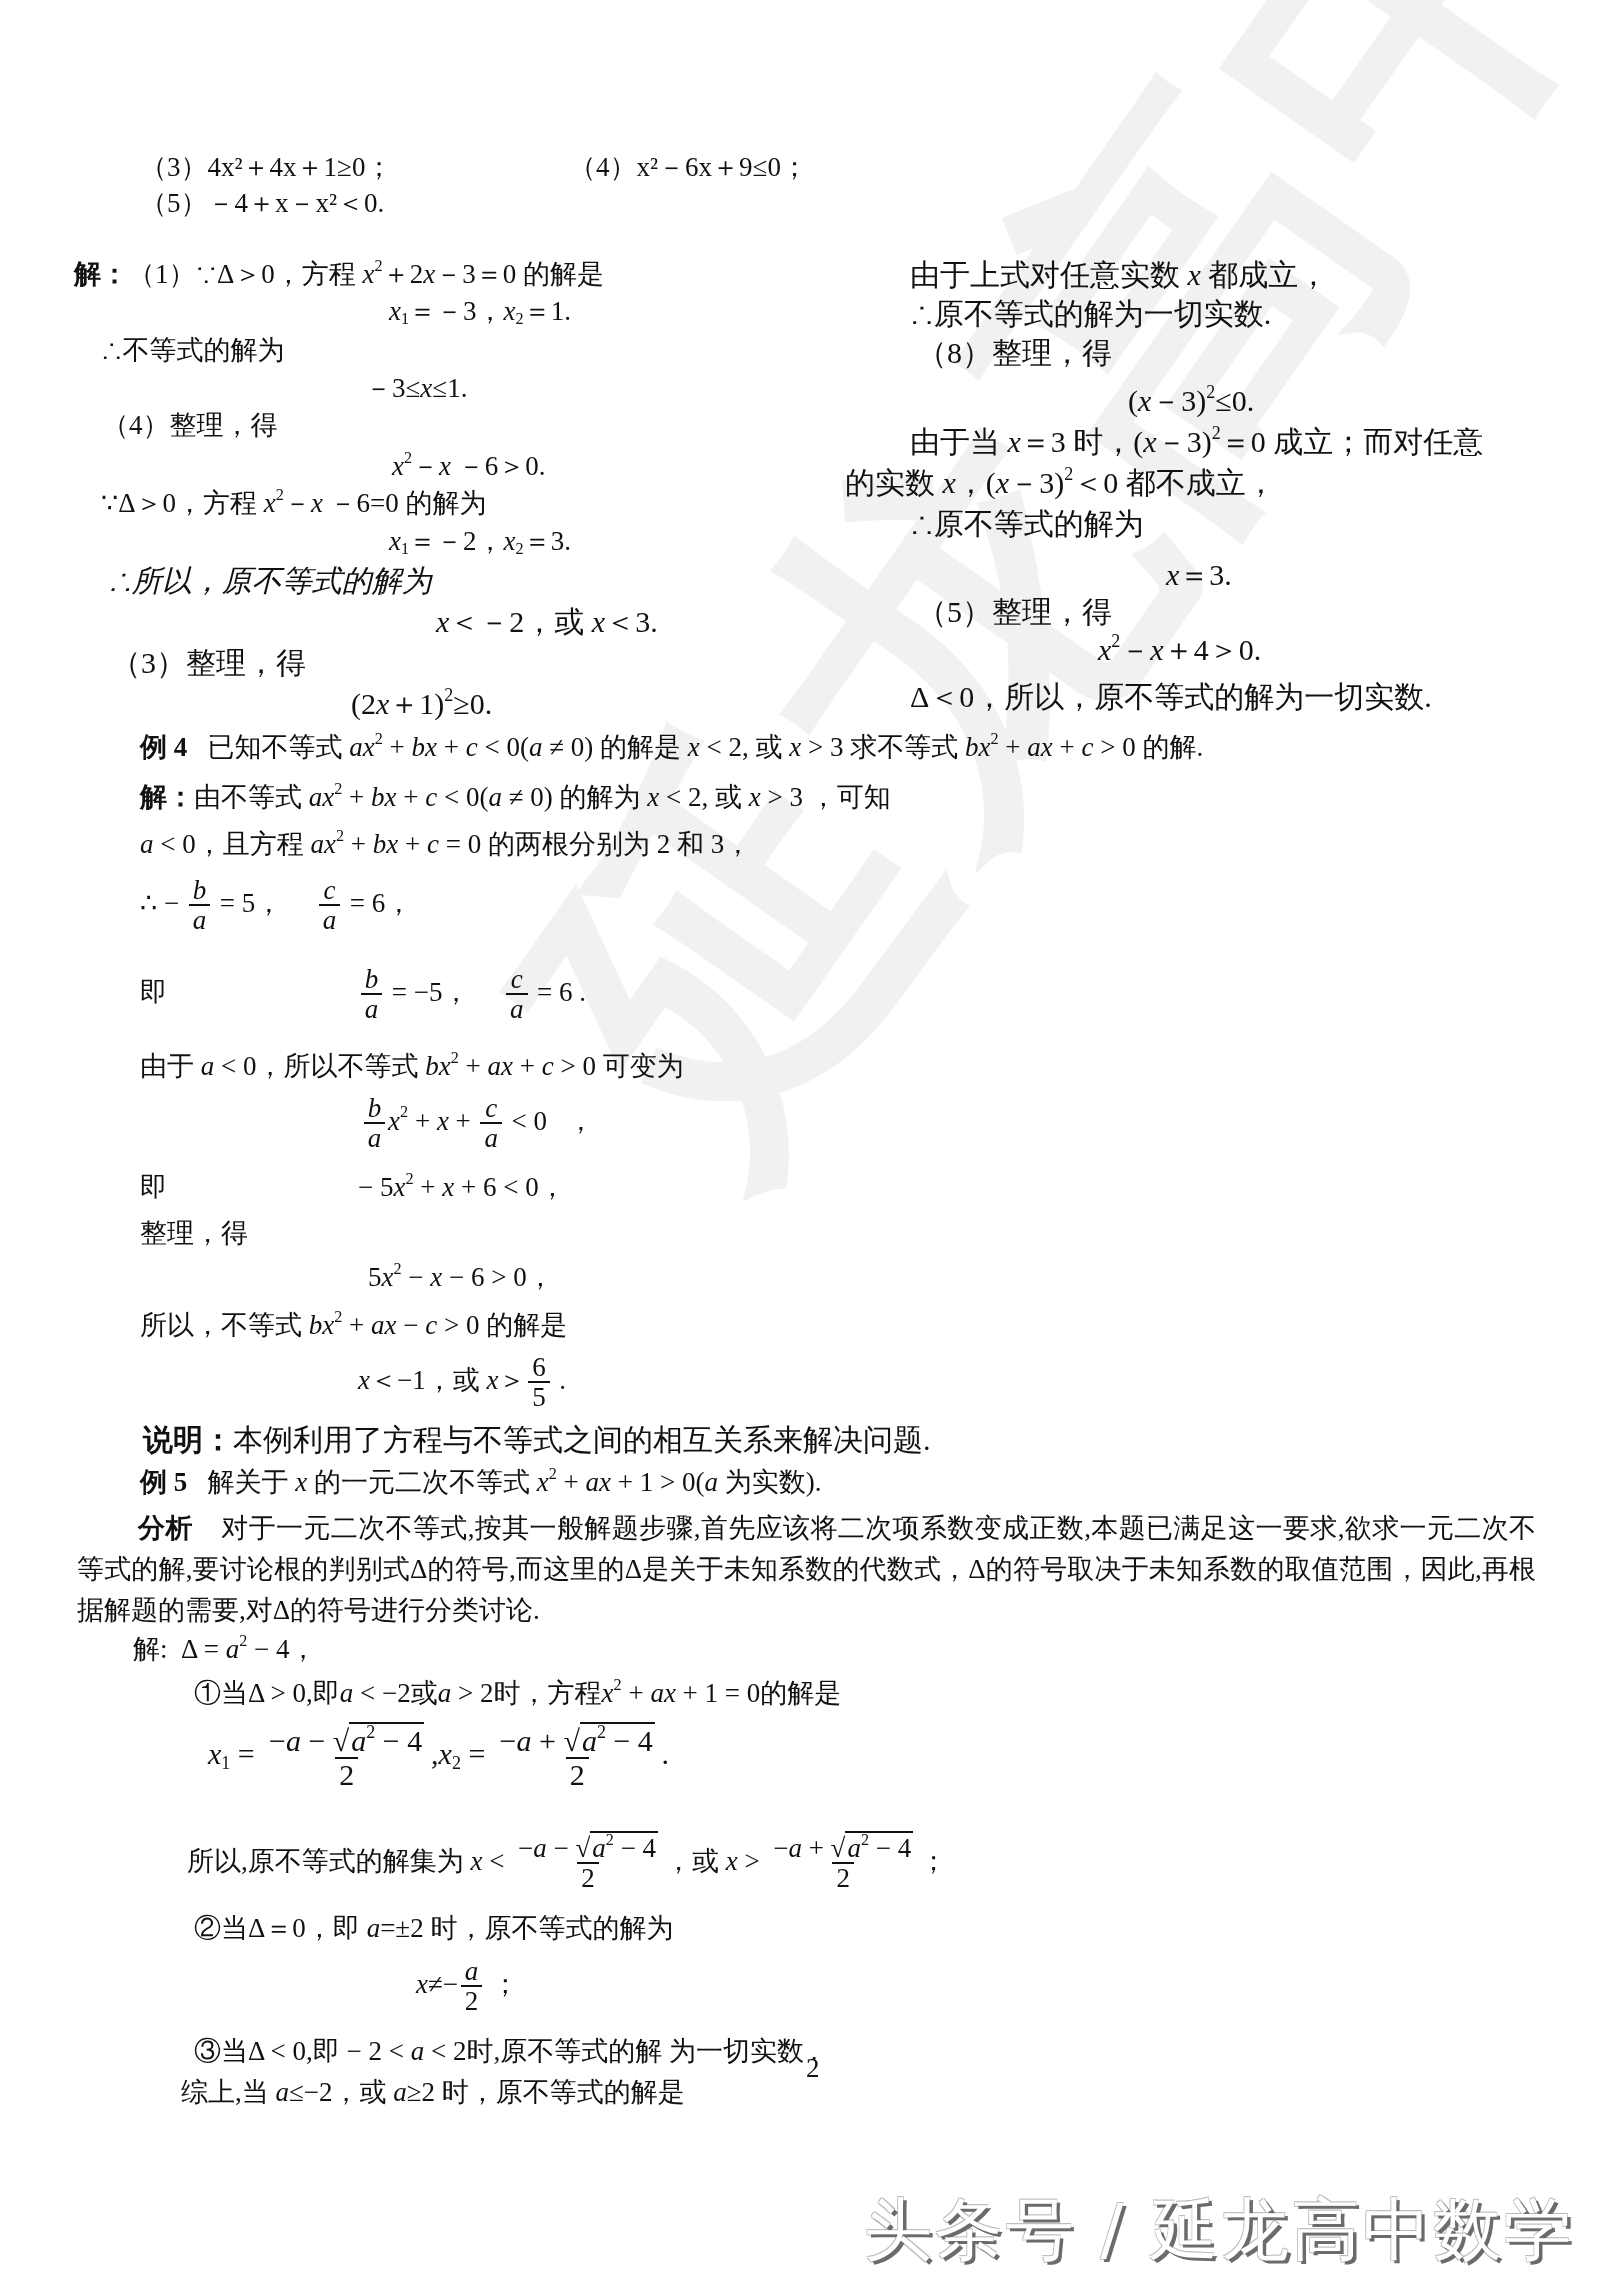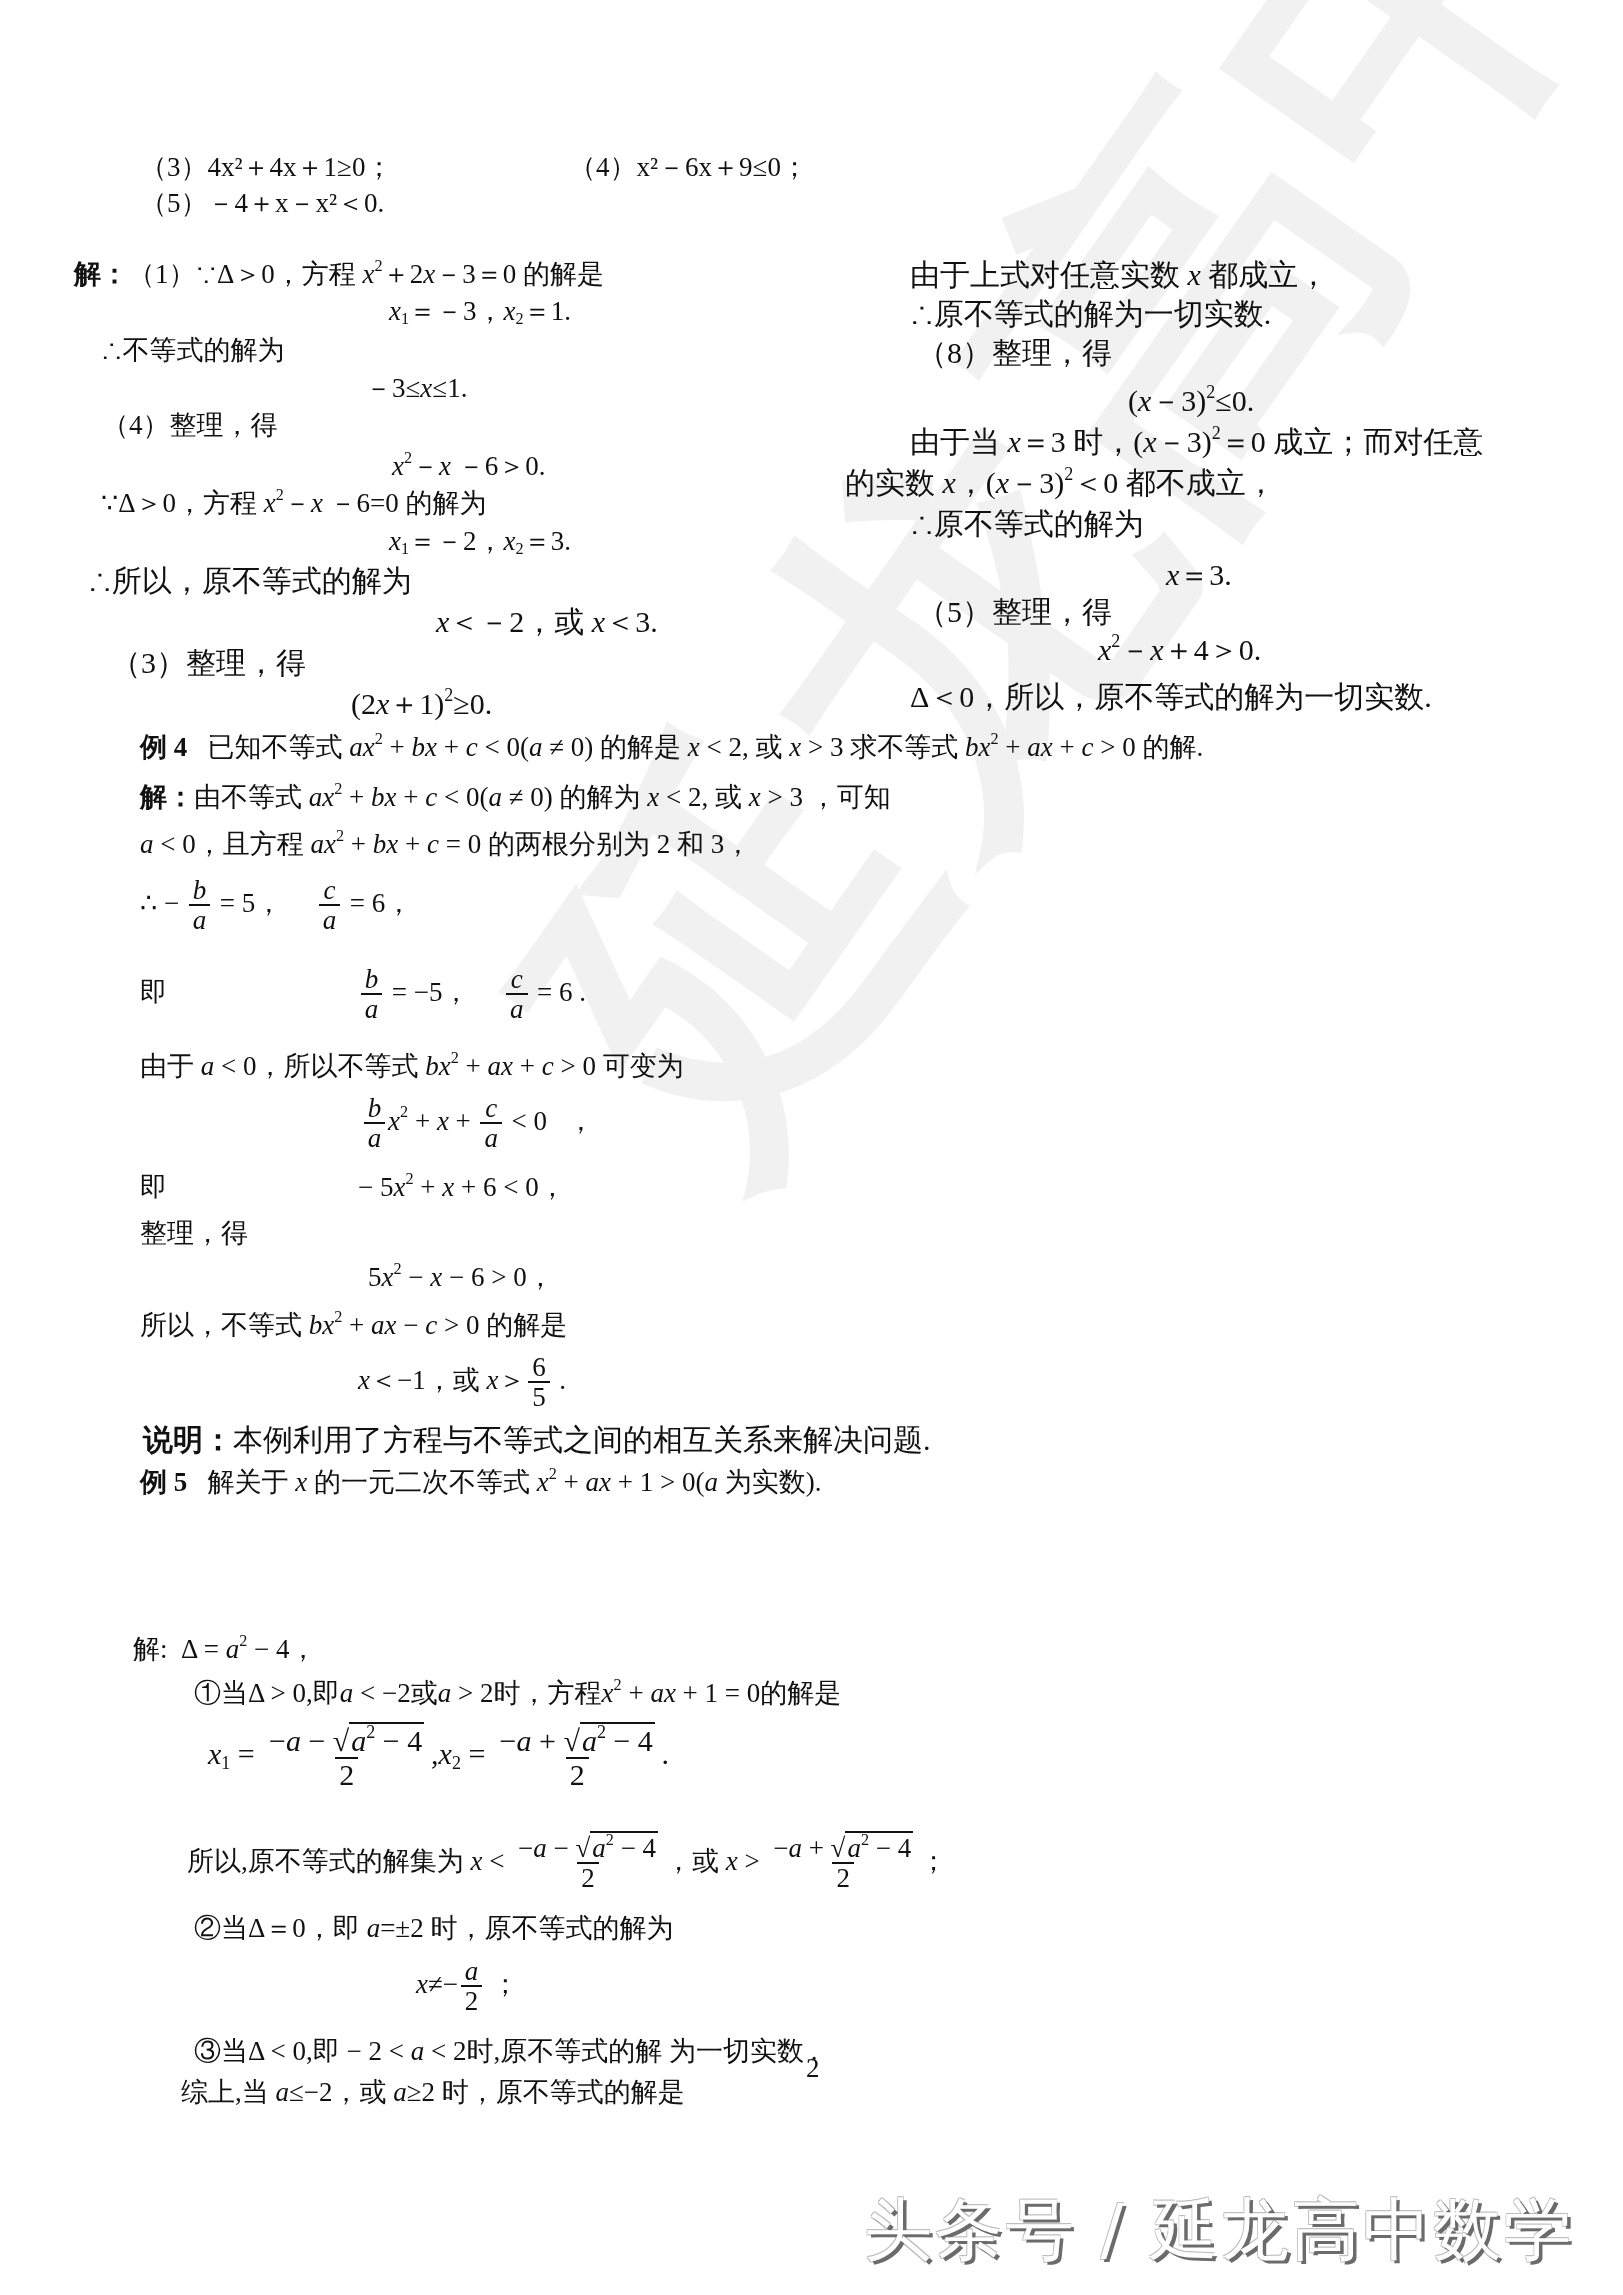--- a/index.html
+++ b/index.html
@@ -61,21 +61,21 @@
   <div class="ln" style="left:140px;top:187px;">（5）－4＋x－x²＜0.</div>
 
   <div class="ln b" style="left:74px;top:258px;"><span class="b">解：</span><span style="font-weight:normal;">（1）∵Δ＞0，方程 <span class="i">x</span><sup>2</sup>＋2<span class="i">x</span>－3＝0 的解是</span></div>
   <div class="ln" style="left:389px;top:295px;"><span class="i">x</span><sub>1</sub>＝－3，<span class="i">x</span><sub>2</sub>＝1.</div>
   <div class="ln" style="left:101px;top:334px;">∴不等式的解为</div>
   <div class="ln" style="left:365px;top:372px;">－3≤<span class="i">x</span>≤1.</div>
   <div class="ln" style="left:102px;top:409px;">（4）整理，得</div>
   <div class="ln" style="left:392px;top:450px;"><span class="i">x</span><sup>2</sup>－<span class="i">x</span> －6＞0.</div>
   <div class="ln" style="left:101px;top:487px;">∵Δ＞0，方程 <span class="i">x</span><sup>2</sup>－<span class="i">x</span> －6=0 的解为</div>
   <div class="ln" style="left:389px;top:525px;"><span class="i">x</span><sub>1</sub>＝－2，<span class="i">x</span><sub>2</sub>＝3.</div>
-  <div class="ln big" style="left:88px;top:562px;">∴所以，原不等式的解为</div>
+  <div class="ln big" style="left:108px;top:562px;font-style:italic;">∴所以，原不等式的解为</div>
   <div class="ln big" style="left:436px;top:603px;"><span class="i">x</span>＜－2，或 <span class="i">x</span>＜3.</div>
   <div class="ln big" style="left:111px;top:644px;">（3）整理，得</div>
   <div class="ln big" style="left:351px;top:685px;">(2<span class="i">x</span>＋1)<sup>2</sup>≥0.</div>
 
   <div class="ln big" style="left:910px;top:256px;">由于上式对任意实数 <span class="i">x</span> 都成立，</div>
   <div class="ln big" style="left:910px;top:295px;">∴原不等式的解为一切实数.</div>
   <div class="ln big" style="left:917px;top:334px;">（8）整理，得</div>
   <div class="ln big" style="left:1128px;top:382px;">(<span class="i">x</span>－3)<sup>2</sup>≤0.</div>
   <div class="ln big" style="left:910px;top:423px;">由于当 <span class="i">x</span>＝3 时，(<span class="i">x</span>－3)<sup>2</sup>＝0 成立；而对任意</div>
   <div class="ln big" style="left:845px;top:464px;">的实数 <span class="i">x</span>，(<span class="i">x</span>－3)<sup>2</sup>＜0 都不成立，</div>
@@ -114,20 +114,21 @@
   <div class="ln" style="left:140px;top:1217px;">整理，得</div>
   <div class="ln" style="left:368px;top:1261px;">5<span class="i">x</span><sup>2</sup> − <span class="i">x</span> − 6 &gt; 0，</div>
   <div class="ln" style="left:140px;top:1309px;">所以，不等式 <span class="i">bx</span><sup>2</sup> + <span class="i">ax</span> − <span class="i">c</span> &gt; 0 的解是</div>
   <div class="ln" style="left:358px;top:1353px;"><span class="i">x</span>＜−1，或 <span class="i">x</span>＞<span class="frac">
         <span class="num">6</span>
         <span class="den">5</span>
       </span> .</div>
   <div class="ln big" style="left:143px;top:1421px;"><span class="b">说明：</span><span>本例利用了方程与不等式之间的相互关系来解决问题.</span></div>
 
   <div class="ln" style="left:140px;top:1466px;"><span class="b">例 5</span>&nbsp;&nbsp;&nbsp;解关于 <span class="i">x</span> 的一元二次不等式 <span class="i">x</span><sup>2</sup> + <span class="i">ax</span> + 1 &gt; 0(<span class="i">a</span> 为实数).</div>
+  <div class="para" style="left:77px;top:1508px;width:1459px;text-indent:61px;text-align:justify;"><span class="b">分析</span>&nbsp;&nbsp;&nbsp;&nbsp;<span>对于一元二次不等式,按其一般解题步骤,首先应该将二次项系数变成正数,本题已满足这一要求,欲求一元二次不等式的解,要讨论根的判别式Δ的符号,而这里的Δ是关于未知系数的代数式，Δ的符号取决于未知系数的取值范围，因此,再根据解题的需要,对Δ的符号进行分类讨论.</span></div>
   <div class="ln" style="left:133px;top:1633px;"><span>解:</span>&nbsp;&nbsp;Δ = <span class="i">a</span><sup>2</sup> − 4，</div>
   <div class="ln" style="left:194px;top:1677px;">①当Δ &gt; 0,即<span class="i">a</span> &lt; −2或<span class="i">a</span> &gt; 2时，方程<span class="i">x</span><sup>2</sup> + <span class="i">ax</span> + 1 = 0的解是</div>
   <div class="ln big" style="left:208px;top:1725px;"><span class="i">x</span><sub>1</sub> = <span class="frac">
         <span class="num">−<span class="i">a</span> − √<span class="sqrt"><span class="rad"><span class="i">a</span><sup>2</sup> − 4</span></span></span>
         <span class="den">2</span>
       </span>,<span class="i">x</span><sub>2</sub> = <span class="frac">
         <span class="num">−<span class="i">a</span> + √<span class="sqrt"><span class="rad"><span class="i">a</span><sup>2</sup> − 4</span></span></span>
         <span class="den">2</span>
       </span>.</div>
   <div class="ln" style="left:187px;top:1834px;">所以,原不等式的解集为 <span class="i">x</span> &lt; <span class="frac">

